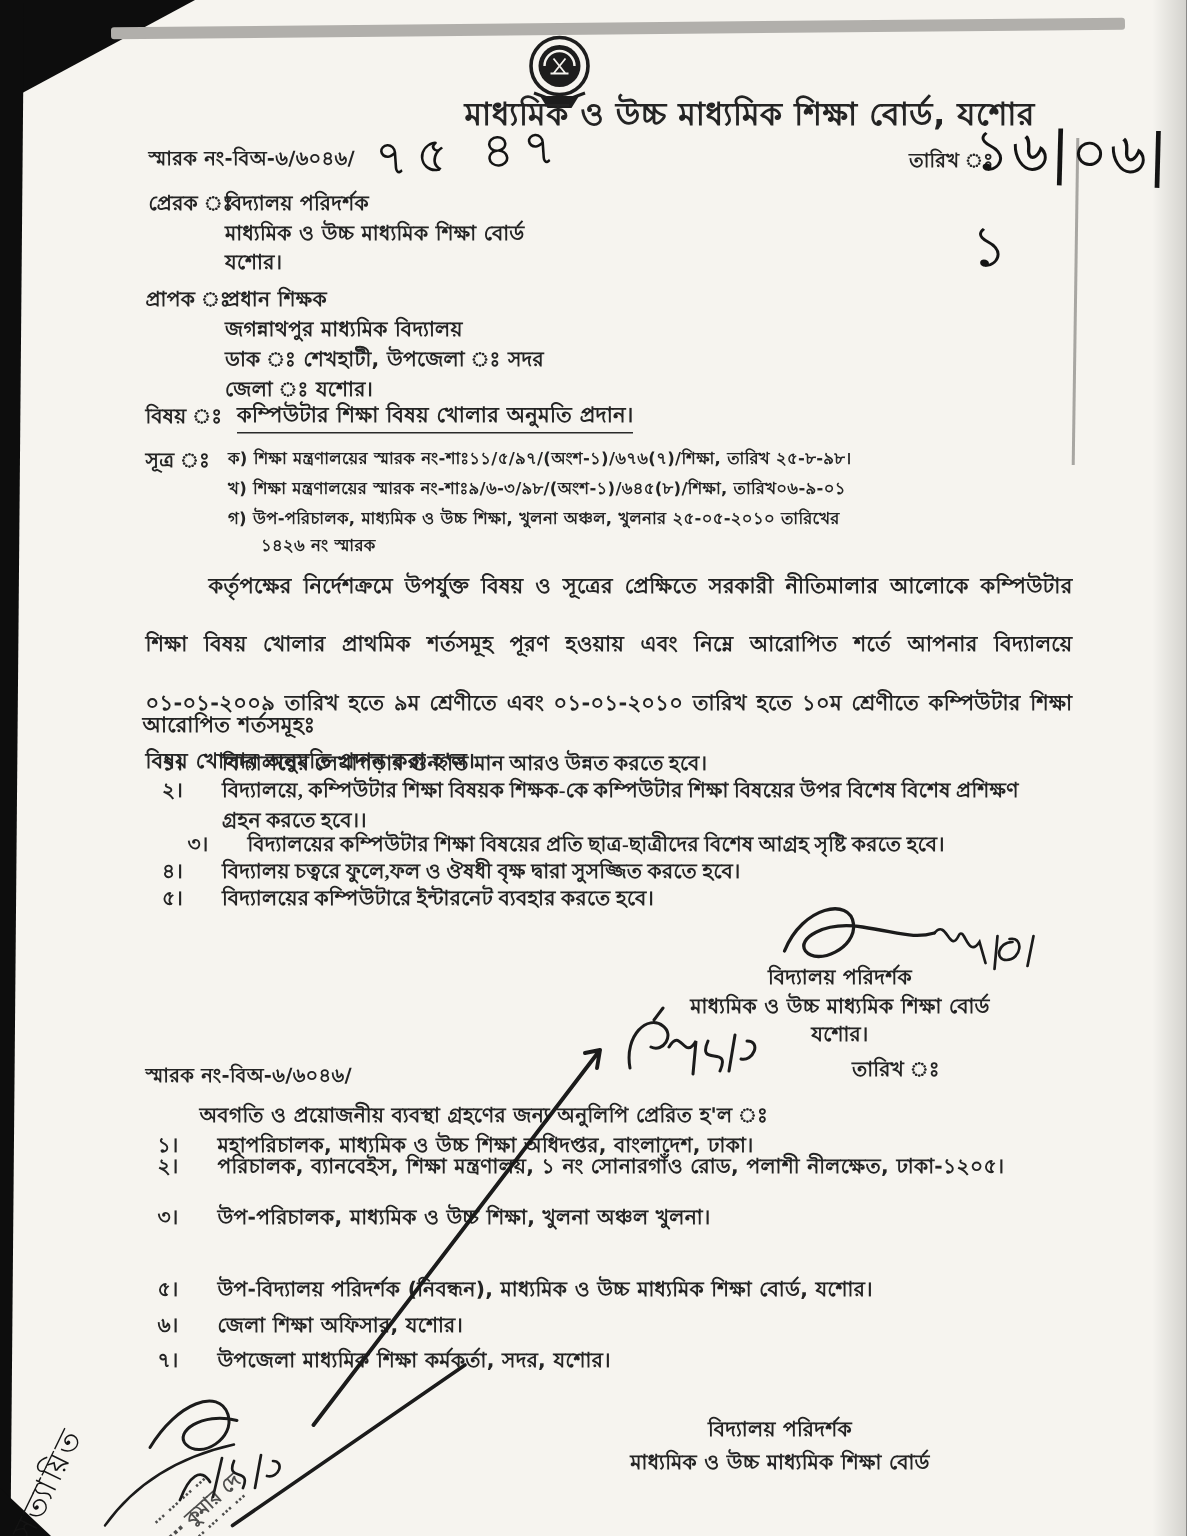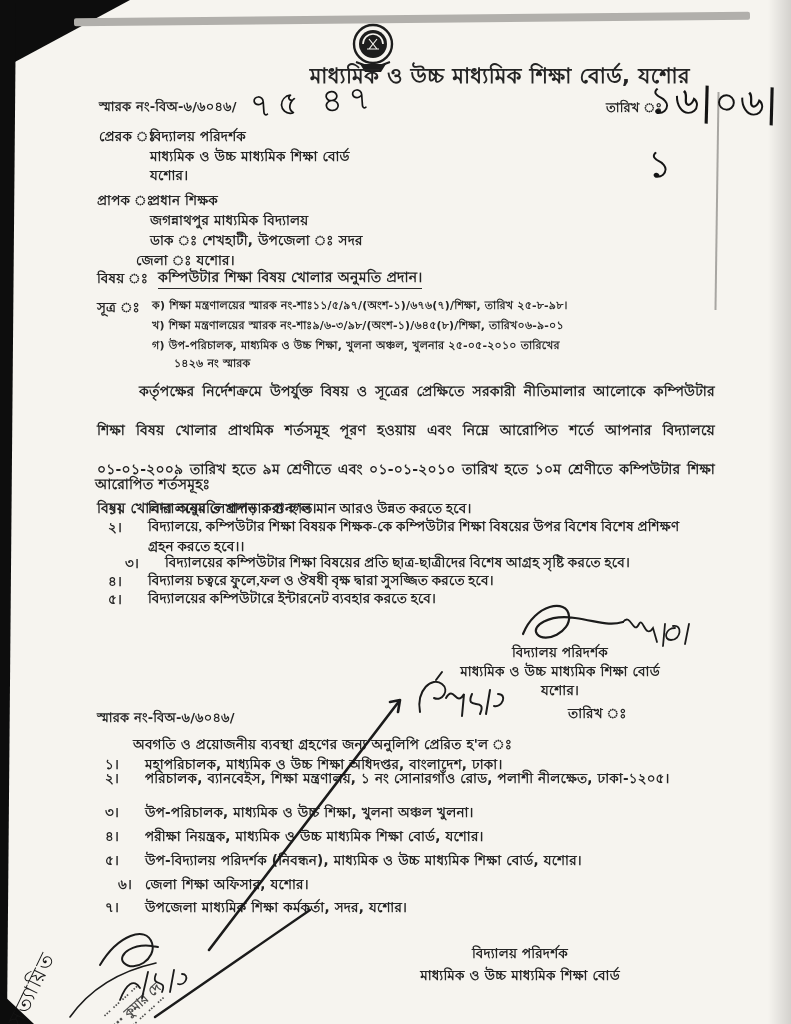--- a/index.html
+++ b/index.html
@@ -67,21 +67,21 @@
 
   <div class="abs typed" style="left:99px; top:126px;">প্রেরক ঃ</div>
   <div class="abs typed" style="left:150px; top:126px;">বিদ্যালয় পরিদর্শক</div>
   <div class="abs typed" style="left:150px; top:146px;">মাধ্যমিক ও উচ্চ মাধ্যমিক শিক্ষা বোর্ড</div>
   <div class="abs typed" style="left:150px; top:165px;">যশোর।</div>
 
   <div class="abs typed" style="left:97px; top:190px;">প্রাপক ঃ</div>
   <div class="abs typed" style="left:150px; top:190px;">প্রধান শিক্ষক</div>
   <div class="abs typed" style="left:150px; top:210px;">জগন্নাথপুর মাধ্যমিক বিদ্যালয়</div>
   <div class="abs typed" style="left:150px; top:230px;">ডাক ঃ শেখহাটী, উপজেলা ঃ সদর</div>
-  <div class="abs typed" style="left:136px; top:250px;text-align:center;">জেলা ঃ যশোর।</div>
+  <div class="abs typed" style="left:150px; top:250px;text-align:center;">জেলা ঃ যশোর।</div>
 
   <div class="abs typed" style="left:97px; top:268px;">বিষয় ঃ</div>
   <div class="abs typed underline" style="left:158px; top:267px; font-size:14px;">কম্পিউটার শিক্ষা বিষয় খোলার অনুমতি প্রদান।</div>
 
   <div class="abs typed" style="left:97px; top:297px;">সূত্র ঃ</div>
   <div class="abs typed small" style="left:152px; top:296px;">ক) শিক্ষা মন্ত্রণালয়ের স্মারক নং-শাঃ১১/৫/৯৭/(অংশ-১)/৬৭৬(৭)/শিক্ষা, তারিখ ২৫-৮-৯৮।</div>
   <div class="abs typed small" style="left:152px; top:316px;">খ) শিক্ষা মন্ত্রণালয়ের স্মারক নং-শাঃ৯/৬-৩/৯৮/(অংশ-১)/৬৪৫(৮)/শিক্ষা, তারিখ০৬-৯-০১</div>
   <div class="abs typed small" style="left:152px; top:336px;">গ) উপ-পরিচালক, মাধ্যমিক ও উচ্চ শিক্ষা, খুলনা অঞ্চল, খুলনার ২৫-০৫-২০১০ তারিখের</div>
   <div class="abs typed small" style="left:174px; top:354px;">১৪২৬ নং স্মারক</div>
 
@@ -122,27 +122,24 @@
 
   <div class="abs typed row" style="left:105px; top:754px;">
     <span class="num">১।</span><span>মহাপরিচালক,  মাধ্যমিক ও উচ্চ শিক্ষা অধিদপ্তর, বাংলাদেশ, ঢাকা।</span>
   </div>
   <div class="abs typed row" style="left:105px; top:768px;">
     <span class="num">২।</span><span>পরিচালক, ব্যানবেইস, শিক্ষা মন্ত্রণালয়, ১ নং সোনারগাঁও রোড, পলাশী নীলক্ষেত, ঢাকা-১২০৫।</span>
   </div>
   <div class="abs typed row" style="left:105px; top:802px;">
     <span class="num">৩।</span><span>উপ-পরিচালক, মাধ্যমিক ও উচ্চ শিক্ষা, খুলনা অঞ্চল  খুলনা।</span>
   </div>
-  <div class="abs typed row" style="left:105px; top:826px;">
-    <span class="num">৪।</span><span>পরীক্ষা নিয়ন্ত্রক, মাধ্যমিক ও উচ্চ মাধ্যমিক শিক্ষা বোর্ড, যশোর।</span>
-  </div>
   <div class="abs typed row" style="left:105px; top:850px;">
     <span class="num">৫।</span><span>উপ-বিদ্যালয় পরিদর্শক (নিবন্ধন), মাধ্যমিক ও উচ্চ মাধ্যমিক শিক্ষা বোর্ড, যশোর।</span>
   </div>
-  <div class="abs typed row" style="left:105px; top:874px;text-align:center;">
+  <div class="abs typed row" style="left:105px; top:874px;">
     <span class="num">৬।</span><span>জেলা শিক্ষা অফিসার, যশোর।</span>
   </div>
   <div class="abs typed row" style="left:105px; top:897px;">
     <span class="num">৭।</span><span>উপজেলা মাধ্যমিক  শিক্ষা কর্মকর্তা, সদর,  যশোর।</span>
   </div>
 
   <svg class="abs ink" style="left:195px; top:688px;" width="220" height="270" viewBox="0 0 220 270">
     <path d="M14,262 L205,12 M205,12 l-10,2 m10,-2 l-2,12" stroke-width="2.6"></path>
   </svg>
 

